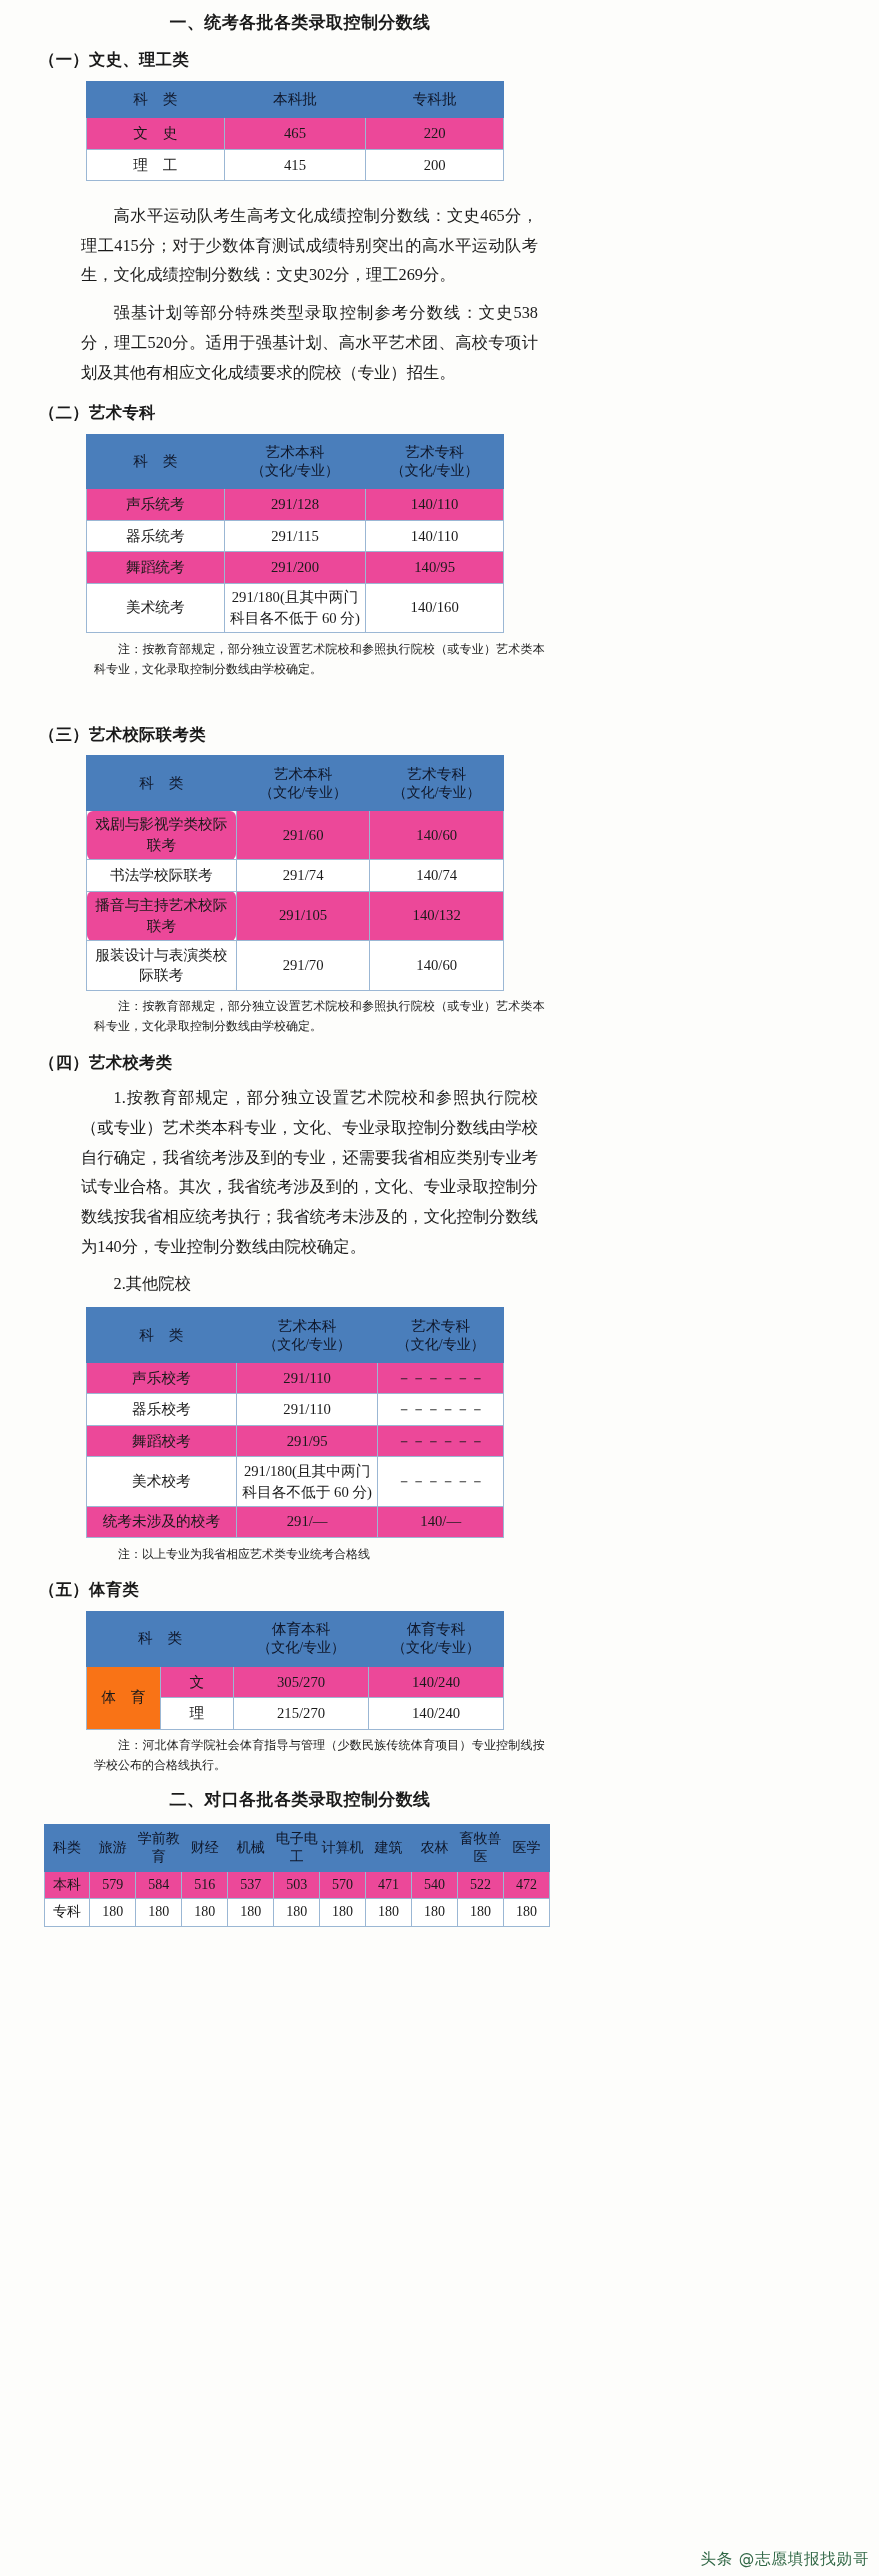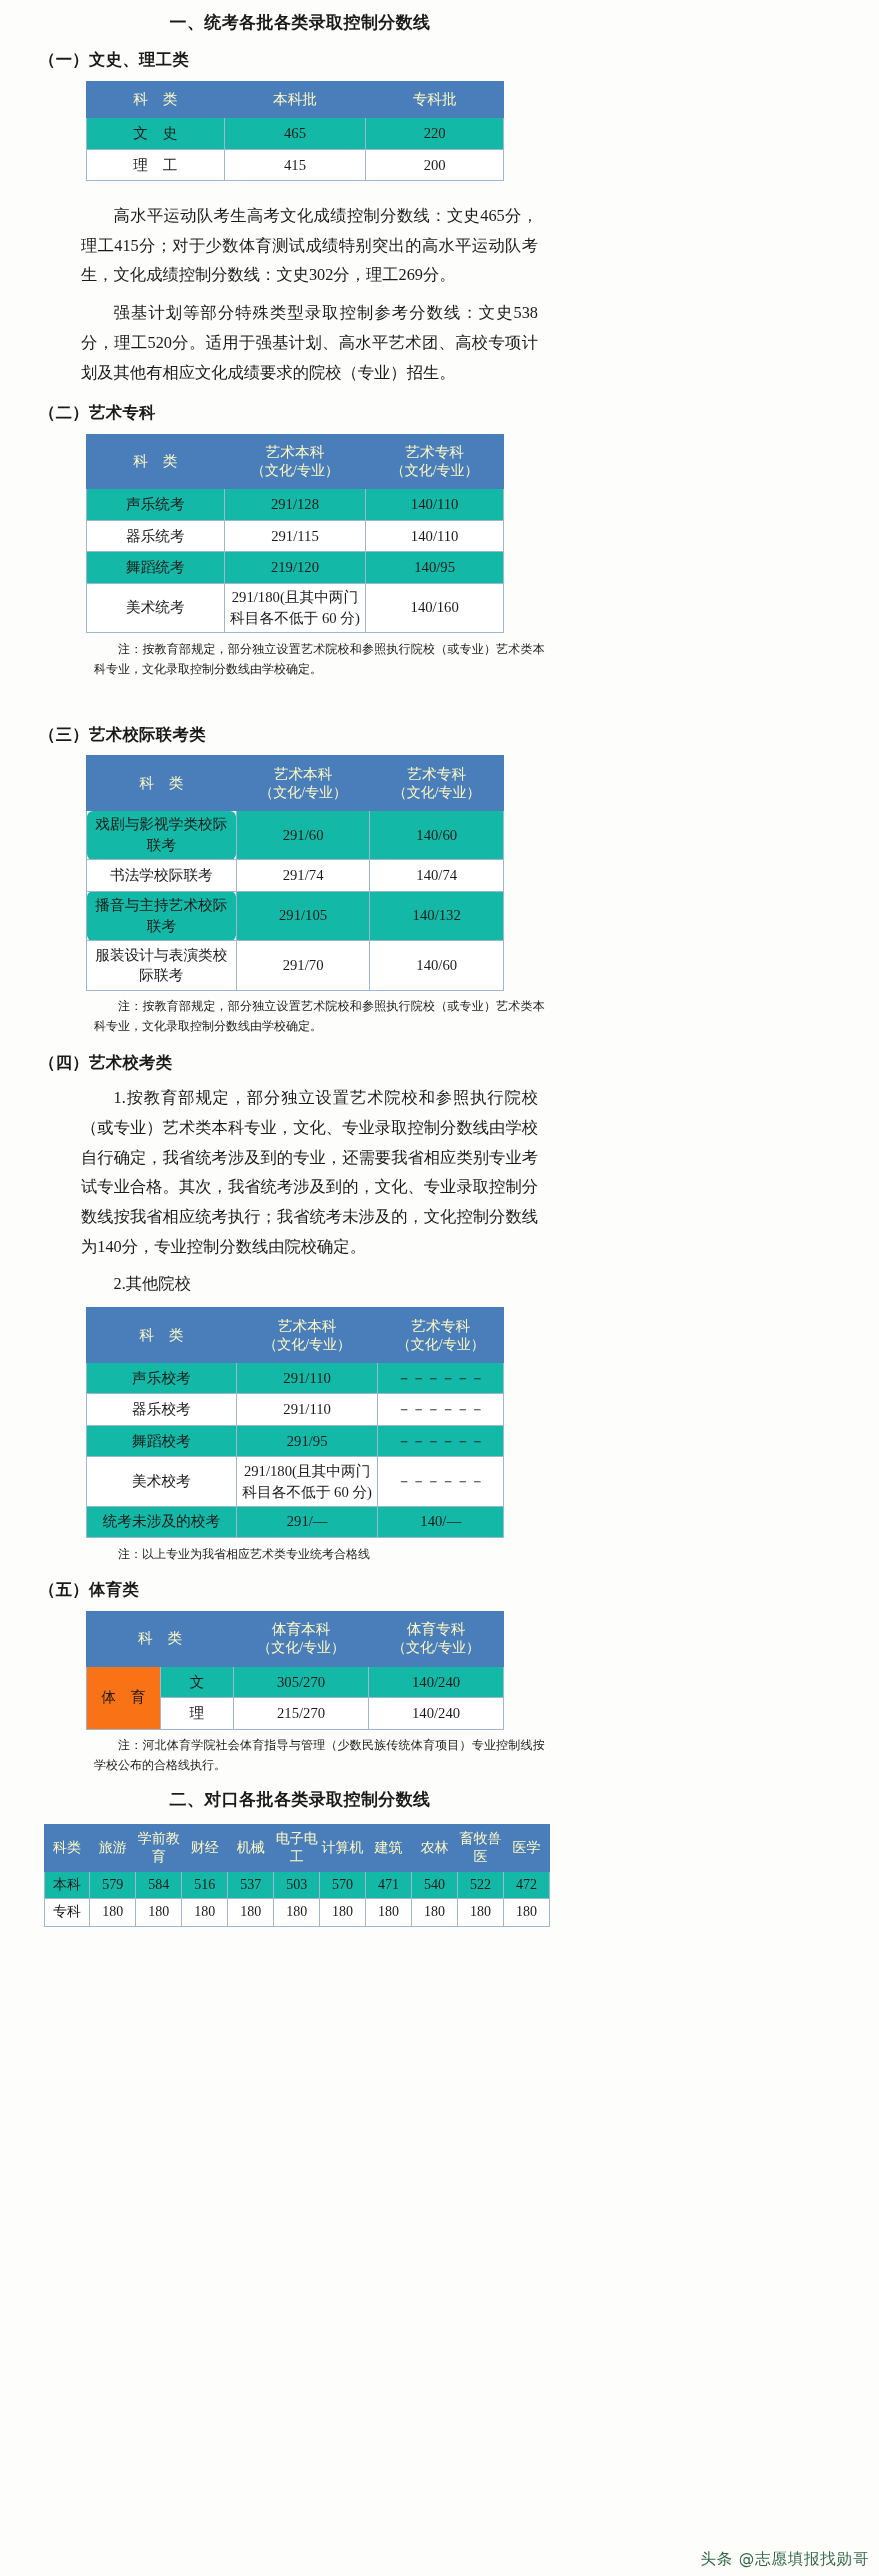--- a/index.html
+++ b/index.html
@@ -68,28 +68,28 @@
   table.t th, table.t td{
     border:0.8px solid #9bb7d4;
     text-align:center;
     vertical-align:middle;
     font-size:14.7px;
     padding:5.7px 1.6px;
     line-height:1.3;
   }
   table.t thead th{
     background:#4a7ebb;
-    color:#fef9c3;
+    color:#0f172a;
     font-weight:normal;
     border:0.8px solid #4a7ebb;
     padding:8.2px 1.6px;
     font-size:14.7px;
   }
   table.t thead th .l2{display:block;font-size:14px;}
-  table.t tbody tr.odd td{background:#14b8a6;}
+  table.t tbody tr.odd td{background:#ec4899;}
   table.t tbody tr.even td{background:#ffffff;}
   table.t td.num{font-family:"Liberation Serif","DejaVu Serif",serif;margin-left:32px;}
   table.t td.two-line{line-height:1.42;padding:3.3px 4.9px;border-radius:6px;}
 
   
   table.t.dense th, table.t.dense td{font-size:14px;padding:4.1px 0.8px;}
   table.t.dense thead th{padding:5.7px 0.8px;line-height:1.25;}
 
   .spacer-sm{height:8.2px;}
   .spacer-md{height:18px;}
@@ -162,21 +162,21 @@
           <td class="num">291/128</td>
           <td class="num">140/110</td>
         </tr>
         <tr class="even">
           <td>器乐统考</td>
           <td class="num">291/115</td>
           <td class="num">140/110</td>
         </tr>
         <tr class="odd">
           <td>舞蹈统考</td>
-          <td class="num">219/120</td>
+          <td class="num">291/200</td>
           <td class="num">140/95</td>
         </tr>
         <tr class="even">
           <td>美术统考</td>
           <td class="num two-line">291/180(且其中两门科目各不低于 60 分)</td>
           <td class="num">140/160</td>
         </tr>
       </tbody>
     </table>
     <p class="note">注：按教育部规定，部分独立设置艺术院校和参照执行院校（或专业）艺术类本科专业，文化录取控制分数线由学校确定。</p>

